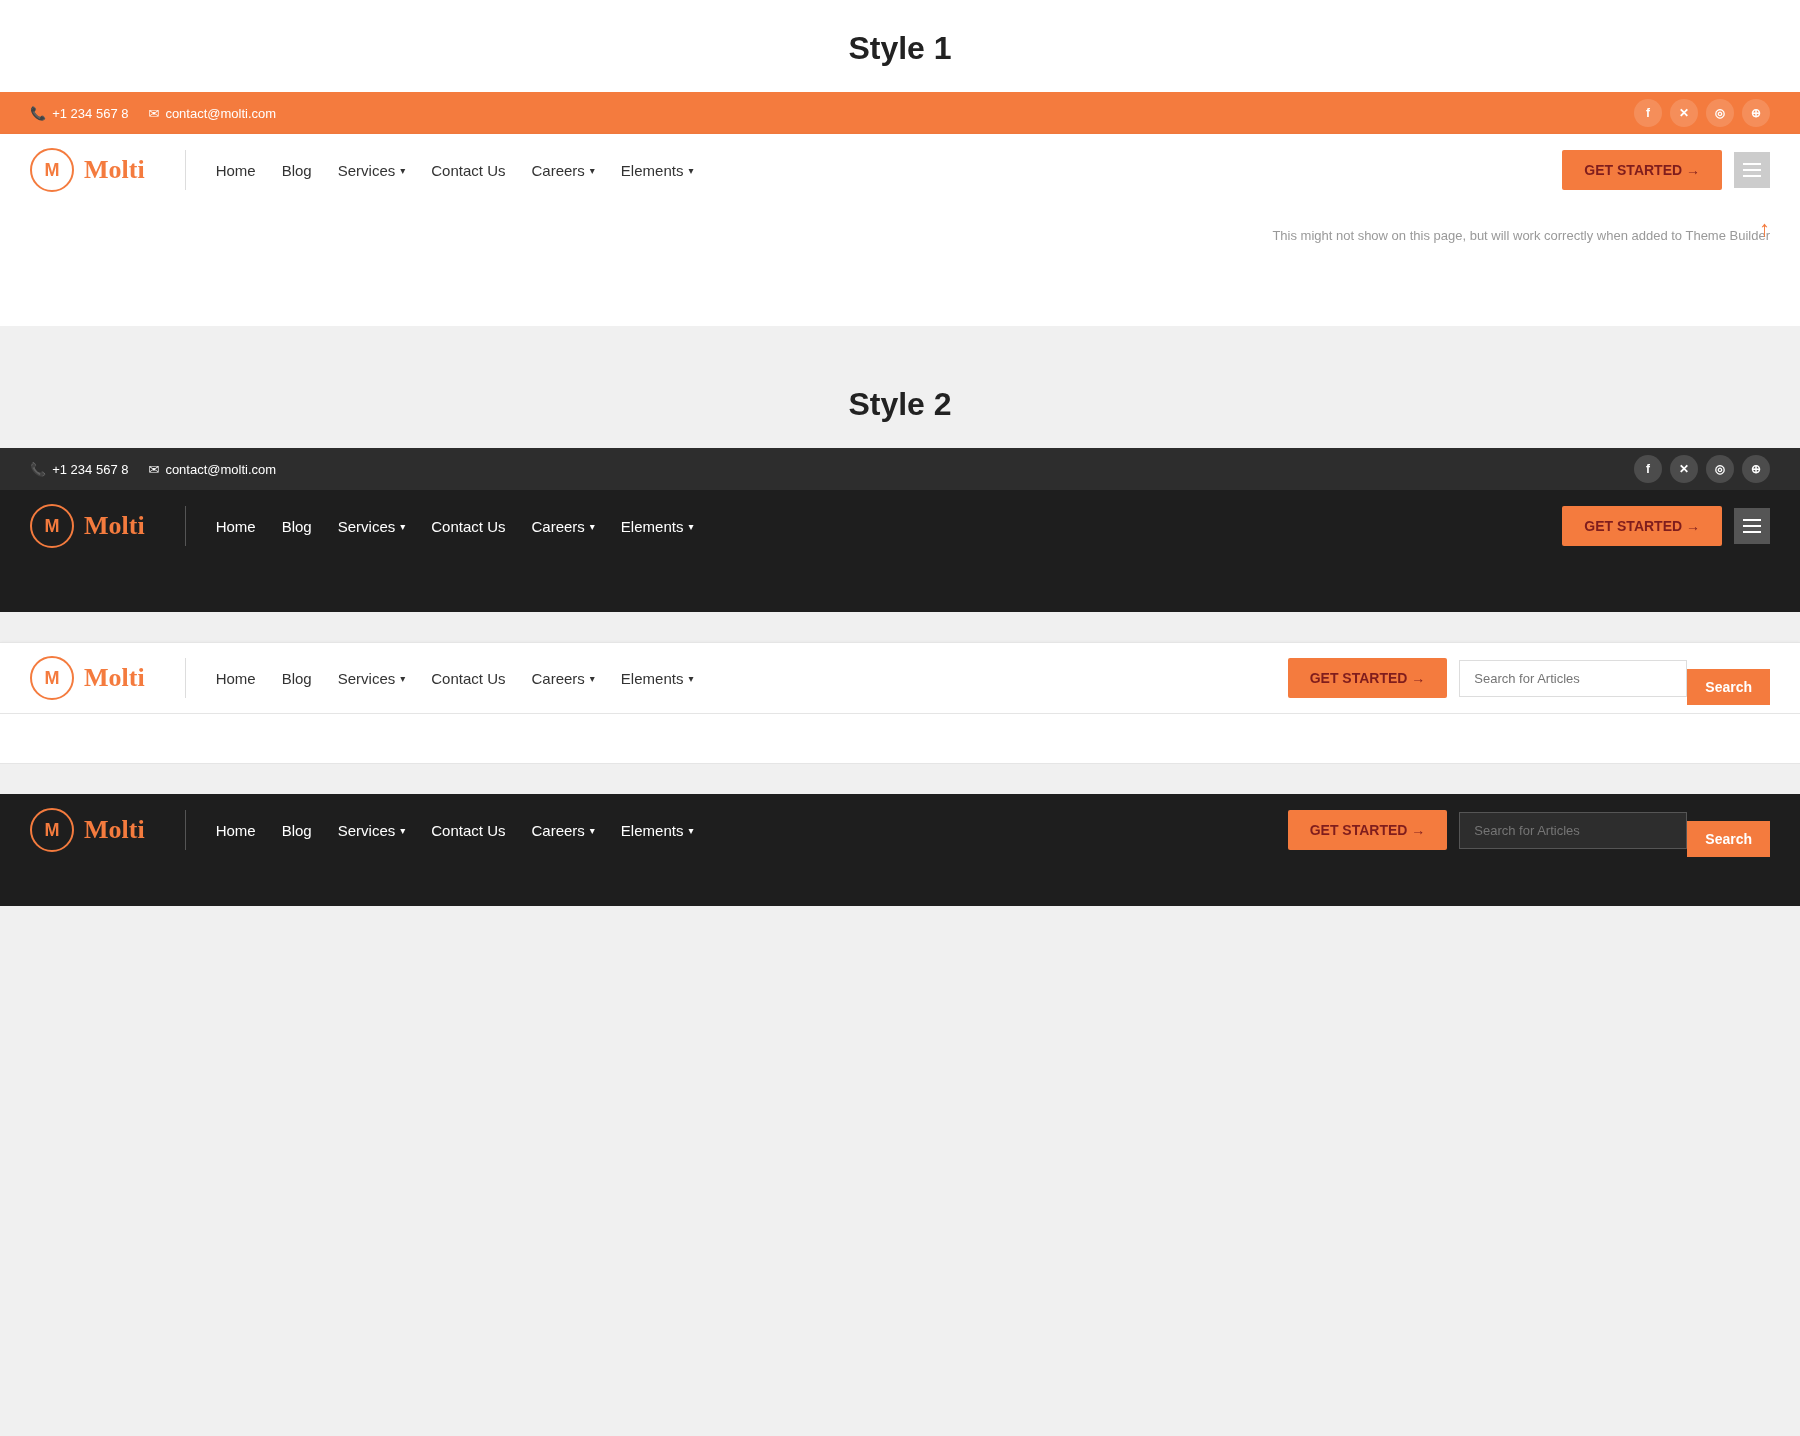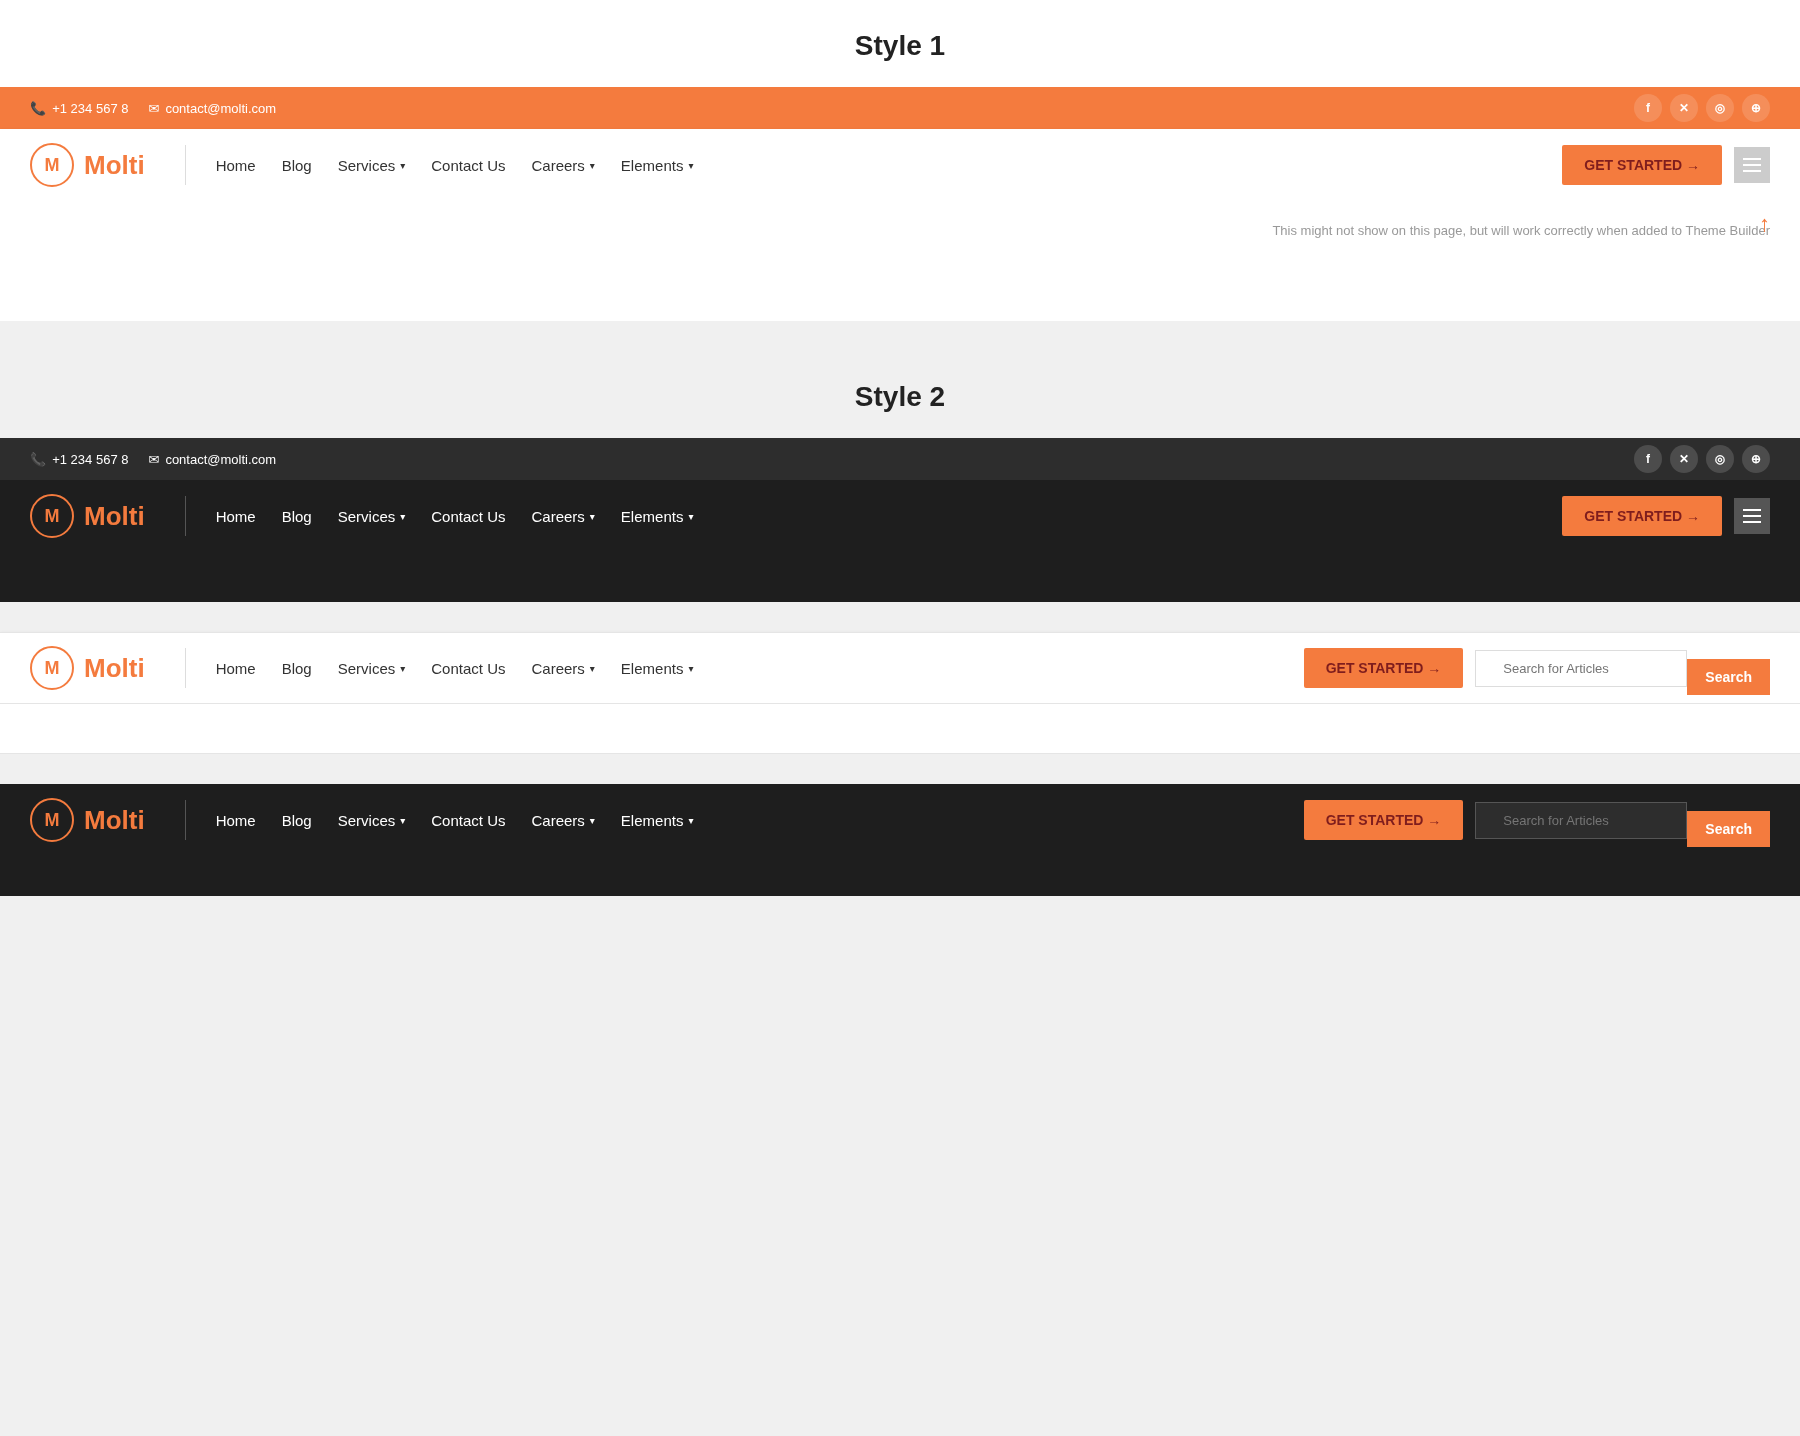--- a/index.html
+++ b/index.html
@@ -1,21 +1,21 @@
 <!DOCTYPE html>
 <html><head>
   <meta charset="utf-8">
   <style>
     * { margin: 0; padding: 0; box-sizing: border-box; }
     body { font-family: 'Arial', sans-serif; background: #f0f0f0; min-height: 1436px; }
 
     
     .section-title {
       text-align: center;
-      font-size: 28px;
+      font-size: 32px;
       font-weight: 700;
       padding: 30px 0 25px;
       background: #fff;
       color: #222;
     }
 
     
     .topbar {
       display: flex;
       align-items: center;
@@ -54,21 +54,21 @@
     .logo-area { display: flex; align-items: center; gap: 10px; margin-right: 20px; }
     .logo-icon {
       width: 44px; height: 44px;
       border-radius: 50%;
       border: 2px solid #f47b3e;
       display: flex; align-items: center; justify-content: center;
       color: #f47b3e;
       font-size: 18px;
       font-weight: bold;
     }
-    .logo-text { font-size: 26px; font-weight: 700; color: #f47b3e; }
+    .logo-text { font-size: 26px; font-weight: 700; color: #f47b3e; font-family: Liberation Serif, serif; }
     .logo-divider { width: 1px; height: 40px; background: #ddd; margin: 0 20px; }
     .logo-divider-dark { background: #555; }
 
     .nav-links { display: flex; align-items: center; gap: 6px; flex: 1; }
     .nav-item {
       display: flex; align-items: center; gap: 3px;
       font-size: 15px;
       padding: 6px 10px;
       cursor: pointer;
       white-space: nowrap;
@@ -98,24 +98,24 @@
       display: flex; flex-direction: column; align-items: center; justify-content: center; gap: 4px;
       cursor: pointer;
     }
     .menu-toggle-dark { background: #555; }
     .menu-bar { width: 18px; height: 2px; background: #fff; }
 
     
     .search-area { display: flex; align-items: center; gap: 0; }
     .search-input {
       border: 1px solid #ddd;
-      padding: 10px 27px;
+      padding: 10px 14px;
       font-size: 13px;
       color: #999;
-      width: 212px;
+      width: 228px;
       outline: none;
     }
     .search-input-dark {
       background: #2d2d2d;
       border: 1px solid #555;
       color: #aaa;
     }
     .btn-search {
       background: #f47b3e;
       color: #fff;

